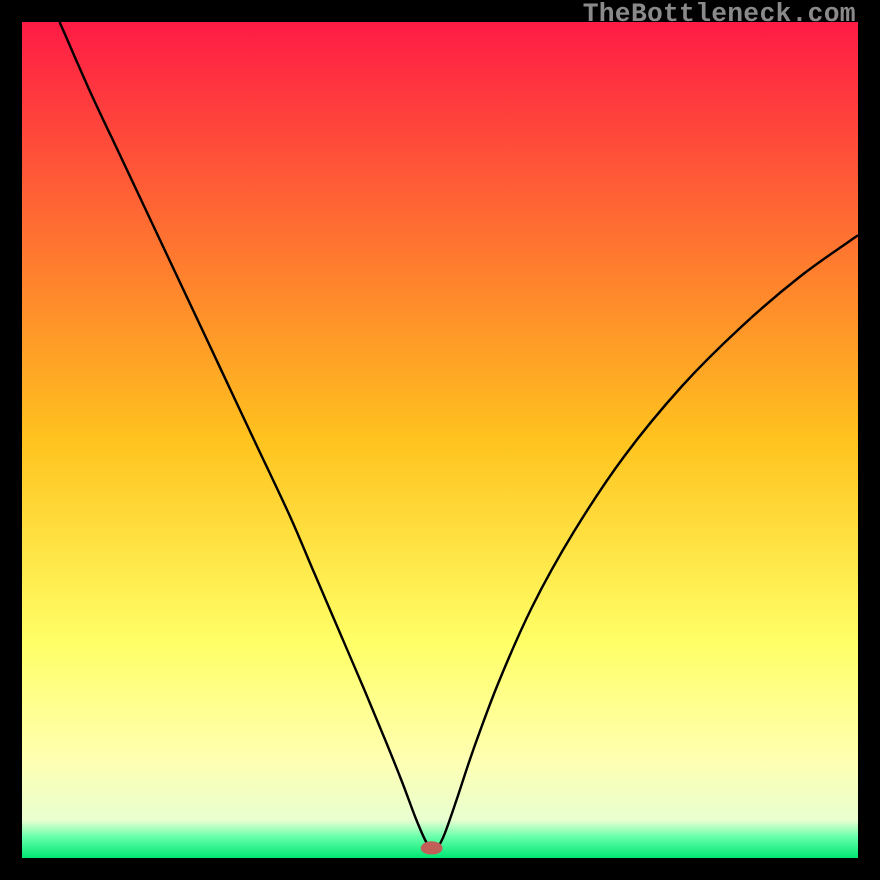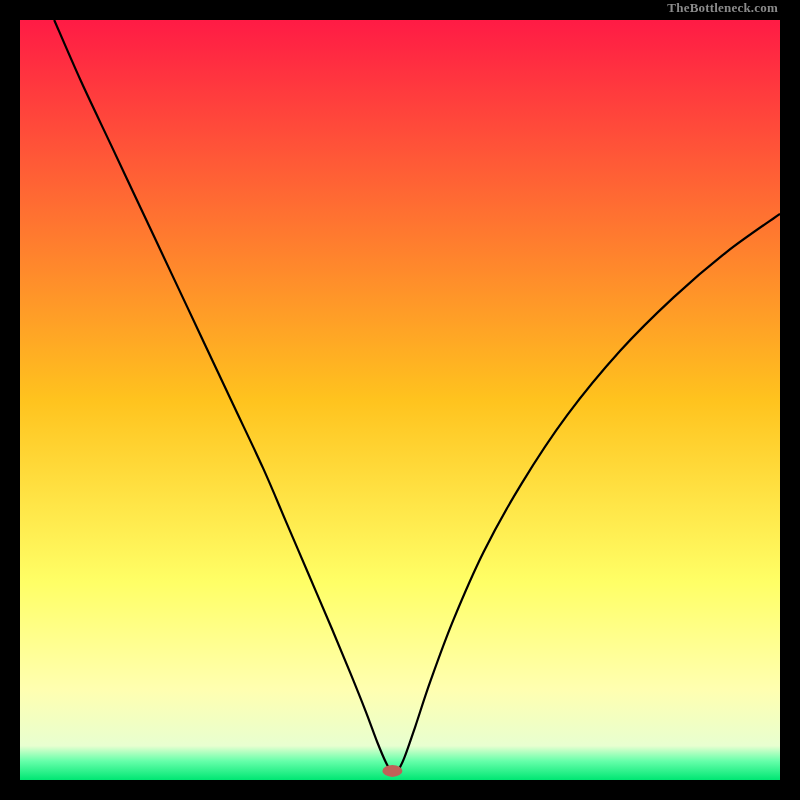--- a/index.html
+++ b/index.html
@@ -22,22 +22,22 @@
     position: absolute;
     left: 20px;
     top: 20px;
     width: 760px;
     height: 760px;
   }
   .watermark {
     position: absolute;
     top: 0px;
     right: 22px;
-    font-family: Liberation Serif, serif;
-    font-size: 13px;
+    font-family: Liberation Mono, monospace;
+    font-size: 24px;
     font-weight: 600;
     color: #8a8a8a;
     letter-spacing: 0.2px;
   }
 </style>
 </head>
 <body>
 
 <div class="frame">
 

